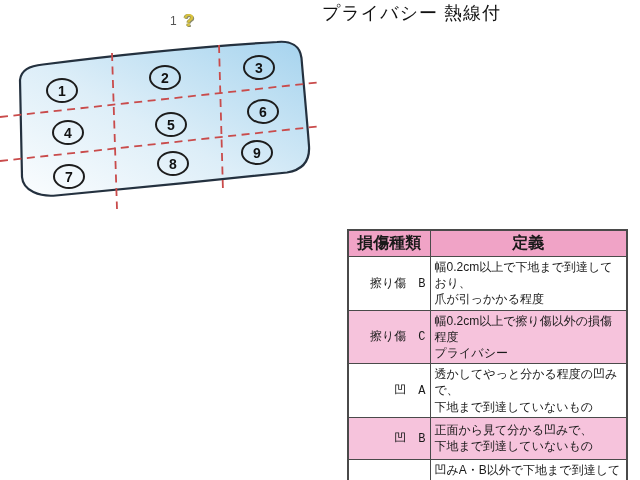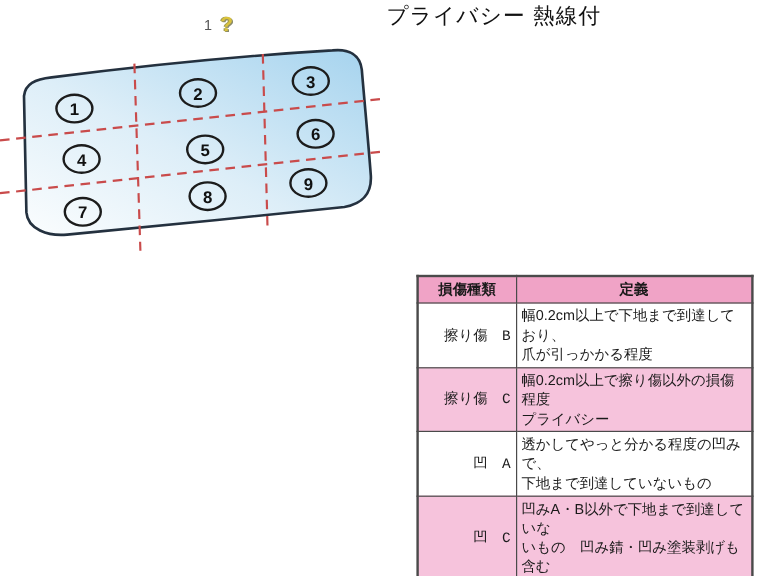--- a/index.html
+++ b/index.html
@@ -30,21 +30,21 @@
   
   .caption{position:absolute;left:2px;top:231px;font-size:15px;color:#111;white-space:nowrap;}
   
   .tbl-wrap{position:absolute;left:347px;top:229px;}
   table.damage{
     border-collapse:collapse;table-layout:fixed;width:281px;
     border:2px solid #4a4a4a;font-size:12px;color:#1a1a1a;
   }
   table.damage td,table.damage th{border:1px solid #4a4a4a;padding:2px 4px;vertical-align:middle;}
   table.damage thead th{
-    background:#f0a3c6;font-weight:bold;text-align:center;height:16px;font-size:12px;
+    background:#f0a3c6;font-weight:bold;text-align:center;height:16px;font-size:16px;
   }
   table.damage col.c1{width:82px;}
   table.damage col.c2{width:197px;}
   table.damage tbody tr{height:42px;}
   table.damage tbody tr:nth-child(even){background:#f6c3dc;}
   table.damage tbody tr:nth-child(odd){background:#ffffff;}
   td.type{text-align:right;font-family:Liberation Mono, monospace;}
   td.def{white-space:pre-line;line-height:1.35;text-align:left;padding-left:6px;}
 </style>
 </head>
@@ -117,20 +117,25 @@
           <td class="type">擦り傷　C</td>
           <td class="def">幅0.2cm以上で擦り傷以外の損傷程度
 プライバシー</td>
         </tr>
         <tr>
           <td class="type">凹　A</td>
           <td class="def">透かしてやっと分かる程度の凹みで、
 下地まで到達していないもの</td>
         </tr>
         <tr>
+          <td class="type">凹　B</td>
+          <td class="def">正面から見て分かる凹みで、
+下地まで到達していないもの</td>
+        </tr>
+        <tr>
           <td class="type">凹　C</td>
           <td class="def">凹みA・B以外で下地まで到達していな
 いもの　凹み錆・凹み塗装剥げも含む</td>
         </tr>
       </tbody>
     </table>
   </div>
 
 </div>
 

